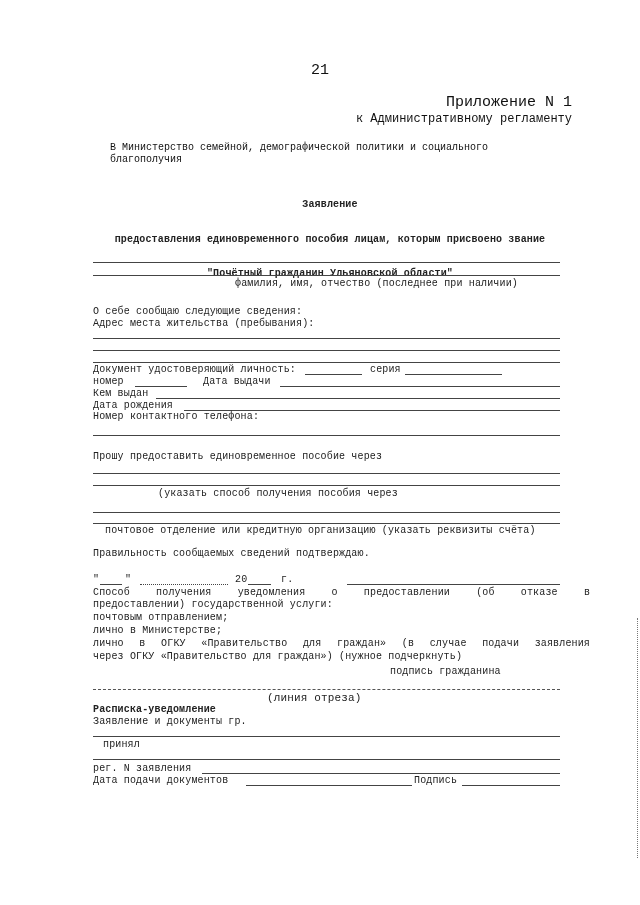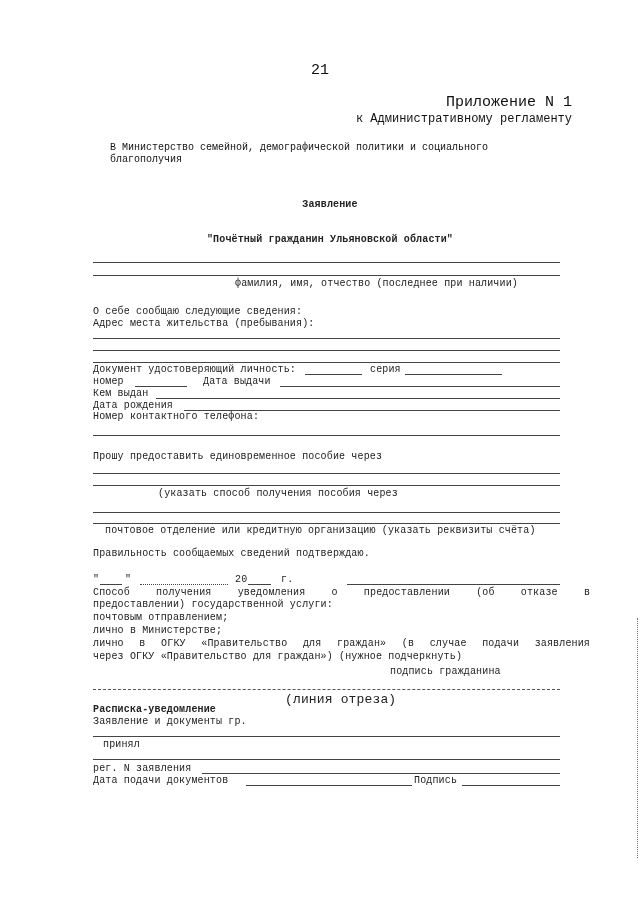--- a/index.html
+++ b/index.html
@@ -24,20 +24,21 @@
 
 <div class="abs serif page-num">21</div>
 <div class="abs serif app-title">Приложение N 1</div>
 <div class="abs serif app-sub">к Административному регламенту</div>
 <div class="abs serif ministry">
   <div>В Министерство семейной, демографической  политики и социального благополучия</div>
 </div>
 
 <div class="abs mono heading bold">
   <div>Заявление</div>
+  <div>предоставления единовременного пособия лицам, которым присвоено звание</div>
   <div>"Почётный гражданин Ульяновской области"</div>
 </div>
 
 <div class="line" style="left:93px; width:467px; top:262px;"></div>
 <div class="line" style="left:93px; width:467px; top:275px;"></div>
 <div class="abs mono" style="left:235px; top:278px;">фамилия, имя, отчество (последнее при наличии)</div>
 
 <div class="abs mono" style="left:93px; top:306px;">О себе сообщаю следующие сведения:</div>
 <div class="abs mono" style="left:93px; top:318px;">Адрес места жительства (пребывания):</div>
 <div class="line" style="left:93px; width:467px; top:338px;"></div>
@@ -104,21 +105,21 @@
   <span>граждан»</span>
   <span>(в</span>
   <span>случае</span>
   <span>подачи</span>
   <span>заявления</span>
 </div>
 <div class="abs mono" style="left:93px; top:651px;">через ОГКУ «Правительство для граждан») (нужное подчеркнуть)</div>
 <div class="abs mono" style="left:390px; top:666px;">подпись гражданина</div>
 
 <div class="dash" style="left:93px; width:467px; top:689px; border-top-width:1px;"></div>
-<div class="abs mono" style="left:285px; top:692px; font-size:13px;">(линия отреза)</div>
+<div class="abs mono" style="left:267px; top:692px; font-size:11px;">(линия отреза)</div>
 
 <div class="abs mono bold" style="left:93px; top:704px;">Расписка-уведомление</div>
 <div class="abs mono" style="left:93px; top:716px;">Заявление и документы гр.</div>
 <div class="line" style="left:93px; width:467px; top:736px;"></div>
 <div class="abs mono" style="left:87px; top:739px;padding-left:16px;">принял</div>
 <div class="line" style="left:93px; width:467px; top:759px;"></div>
 <div class="abs mono" style="left:93px; top:763px;">рег. N заявления</div>
 <div class="field" style="left:202px; width:358px; top:763px;"></div>
 <div class="abs mono" style="left:93px; top:775px;">Дата подачи документов</div>
 <div class="field" style="left:246px; width:166px; top:775px;"></div>

